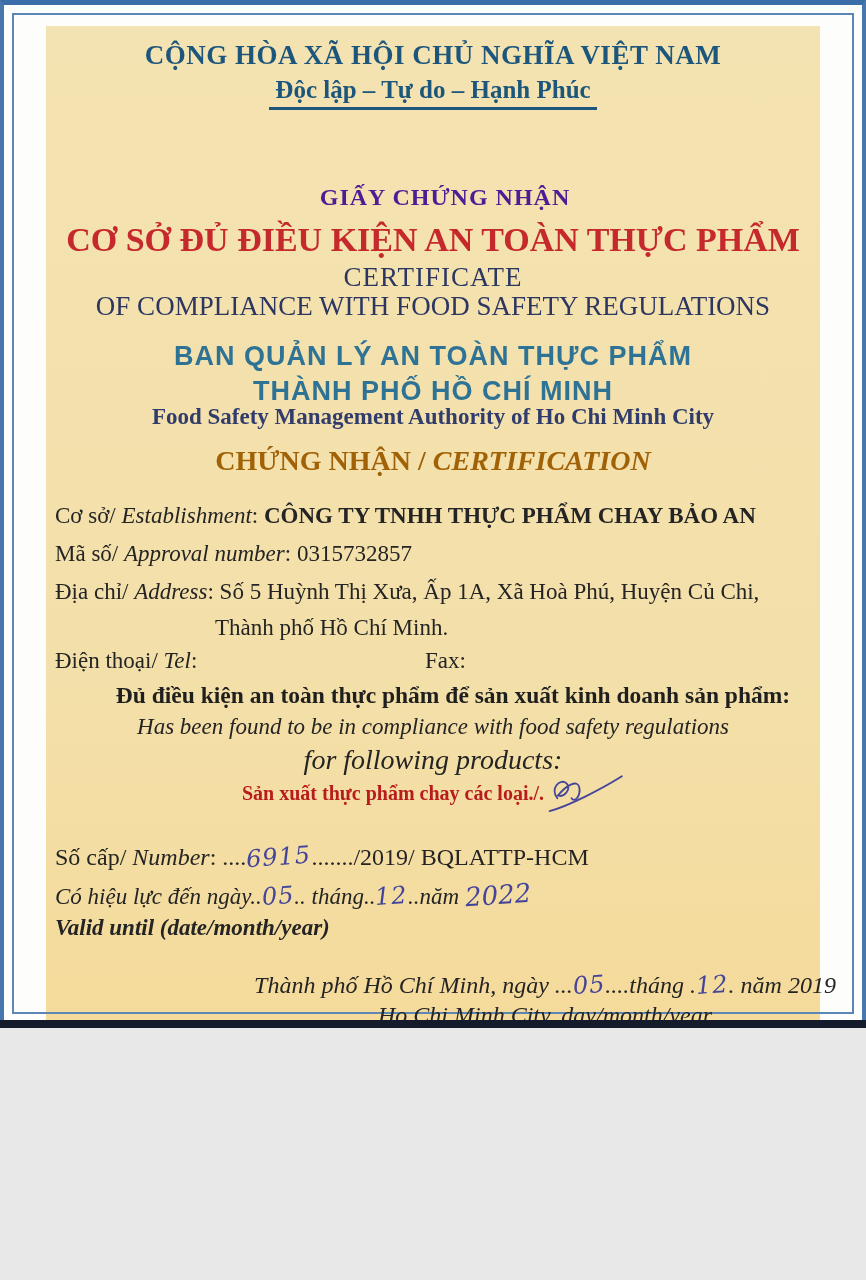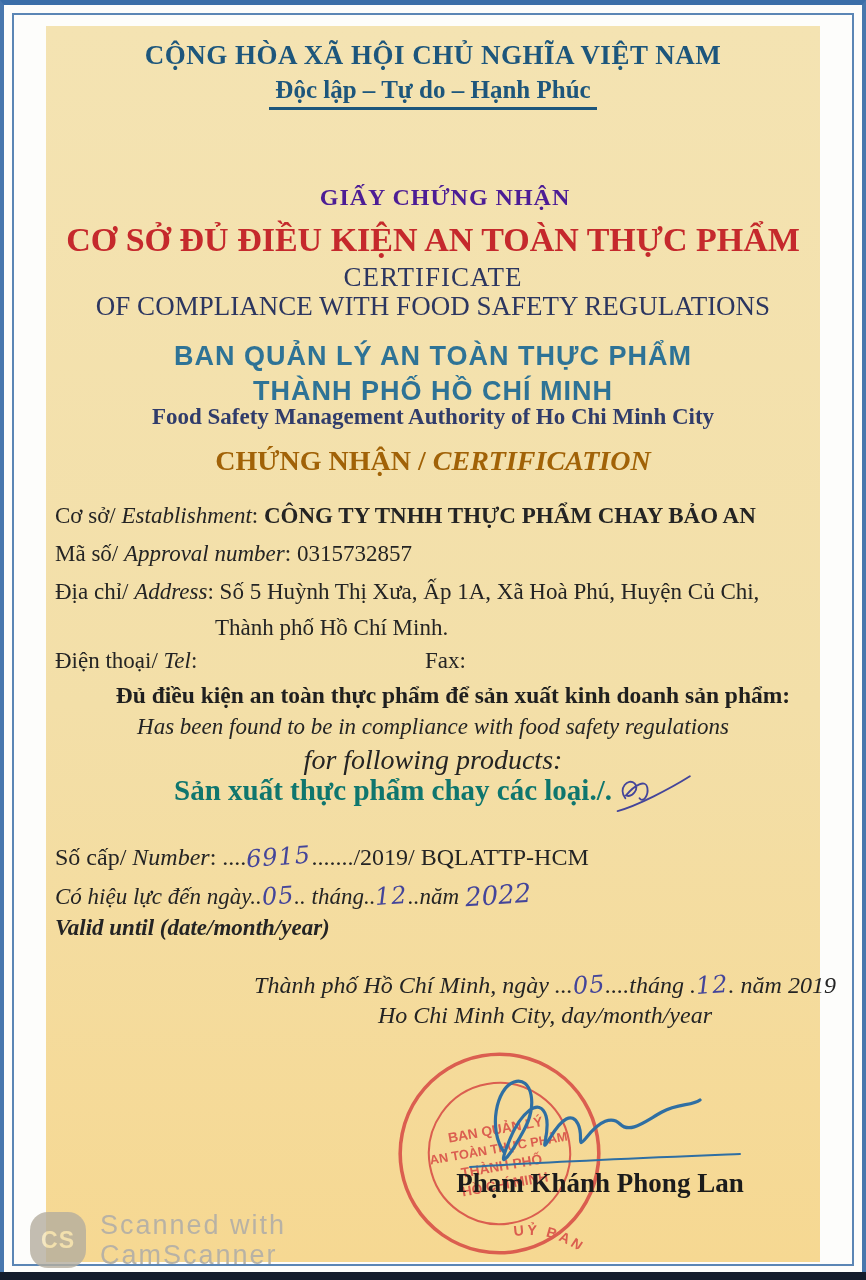--- a/index.html
+++ b/index.html
@@ -1,17 +1,17 @@
 <!DOCTYPE html>
 <html><head>
 <meta charset="utf-8">
 <style>
   html,body{margin:0;padding:0;background:#e8e8e8;}
   .page{
-    position:relative;width:866px;height:1280px;margin:0 auto;
+    position:relative;width:866px;height:1028px;margin:0 auto;
     background:#fdfdfb;overflow:hidden;
     font-family:"Liberation Serif","DejaVu Serif",serif;
   }
   
   .frame-outer{position:absolute;inset:0;border-top:5px solid #3b6ea8;border-left:4px solid #4877ad;border-right:4px solid #4877ad;pointer-events:none;}
   .frame-inner{position:absolute;top:13px;left:12px;right:12px;bottom:14px;border:2px solid #5b86b5;pointer-events:none;}
   .bottom-dark{position:absolute;left:0;right:0;bottom:0;height:8px;background:#141c2b;}
   .paper{
     position:absolute;top:26px;left:46px;width:774px;height:1236px;
     background:linear-gradient(180deg,#f4e3b2 0%,#f3dfa8 55%,#f6d892 100%);
@@ -36,21 +36,21 @@
 
   .section-head{top:445px;font-size:28px;font-weight:bold;color:#a16207;}
 
   .body-line{left:55px;font-size:23px;color:#242424;}
   .val-bold{font-weight:bold;}
   .fax{left:425px;}
 
   .comp-bold{top:682px;font-size:23.5px;font-weight:bold;color:#1f1f1f;padding-left:20px;}
   .comp-en1{top:714px;font-size:23px;font-style:italic;color:#242424;}
   .comp-en2{top:744px;font-size:28px;font-style:italic;color:#242424;}
-  .product-line{top:774px;font-size:29px;font-weight:bold;color:#0f766e;}
+  .product-line{top:774px;font-size:20px;font-weight:bold;color:#b91c1c;}
   .flourish-svg{vertical-align:-14px;margin-left:2px;}
 
   .hand{font-family:"DejaVu Serif",serif;font-style:italic;color:#44459a;display:inline-block;transform:rotate(-4deg);}
   .hand-num{font-size:24px;letter-spacing:1px;}
   .hand-year{font-size:26px;}
 
   .issue-line{top:843px;font-size:24px;}
   .validity-line{top:880px;font-size:23px;font-style:italic;}
   .valid-en{top:915px;font-size:23px;font-style:italic;font-weight:bold;}
 

